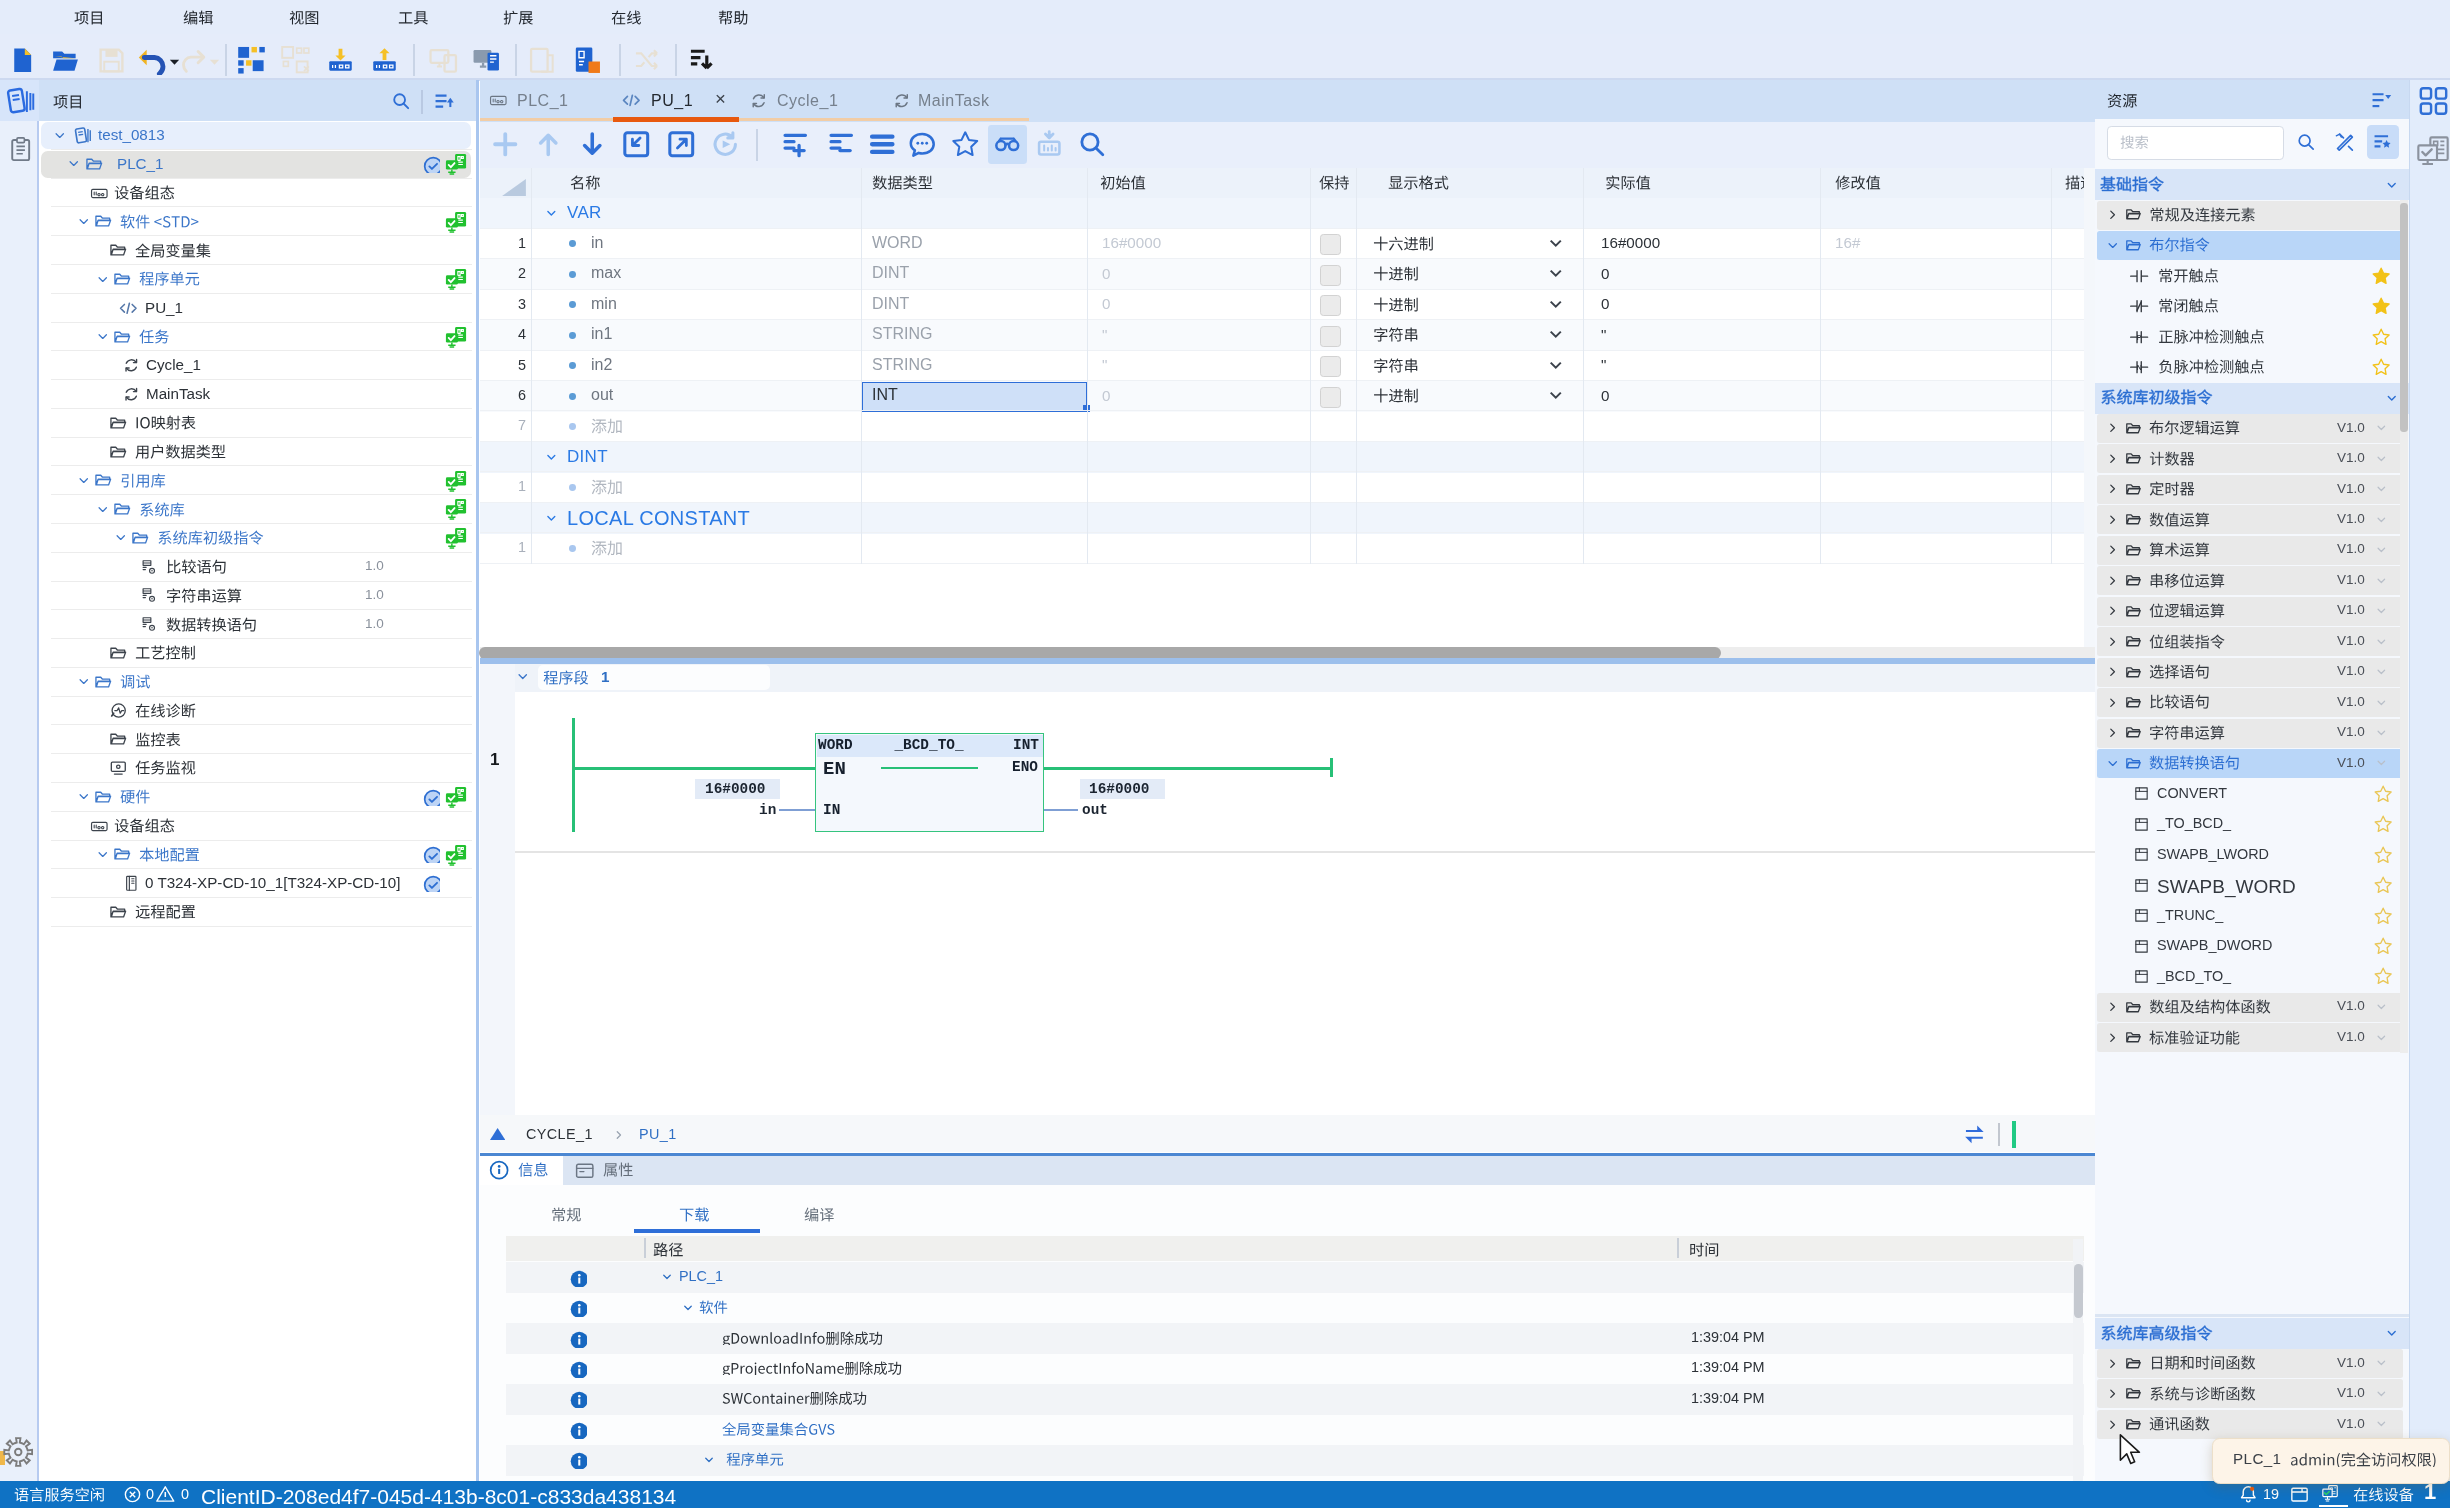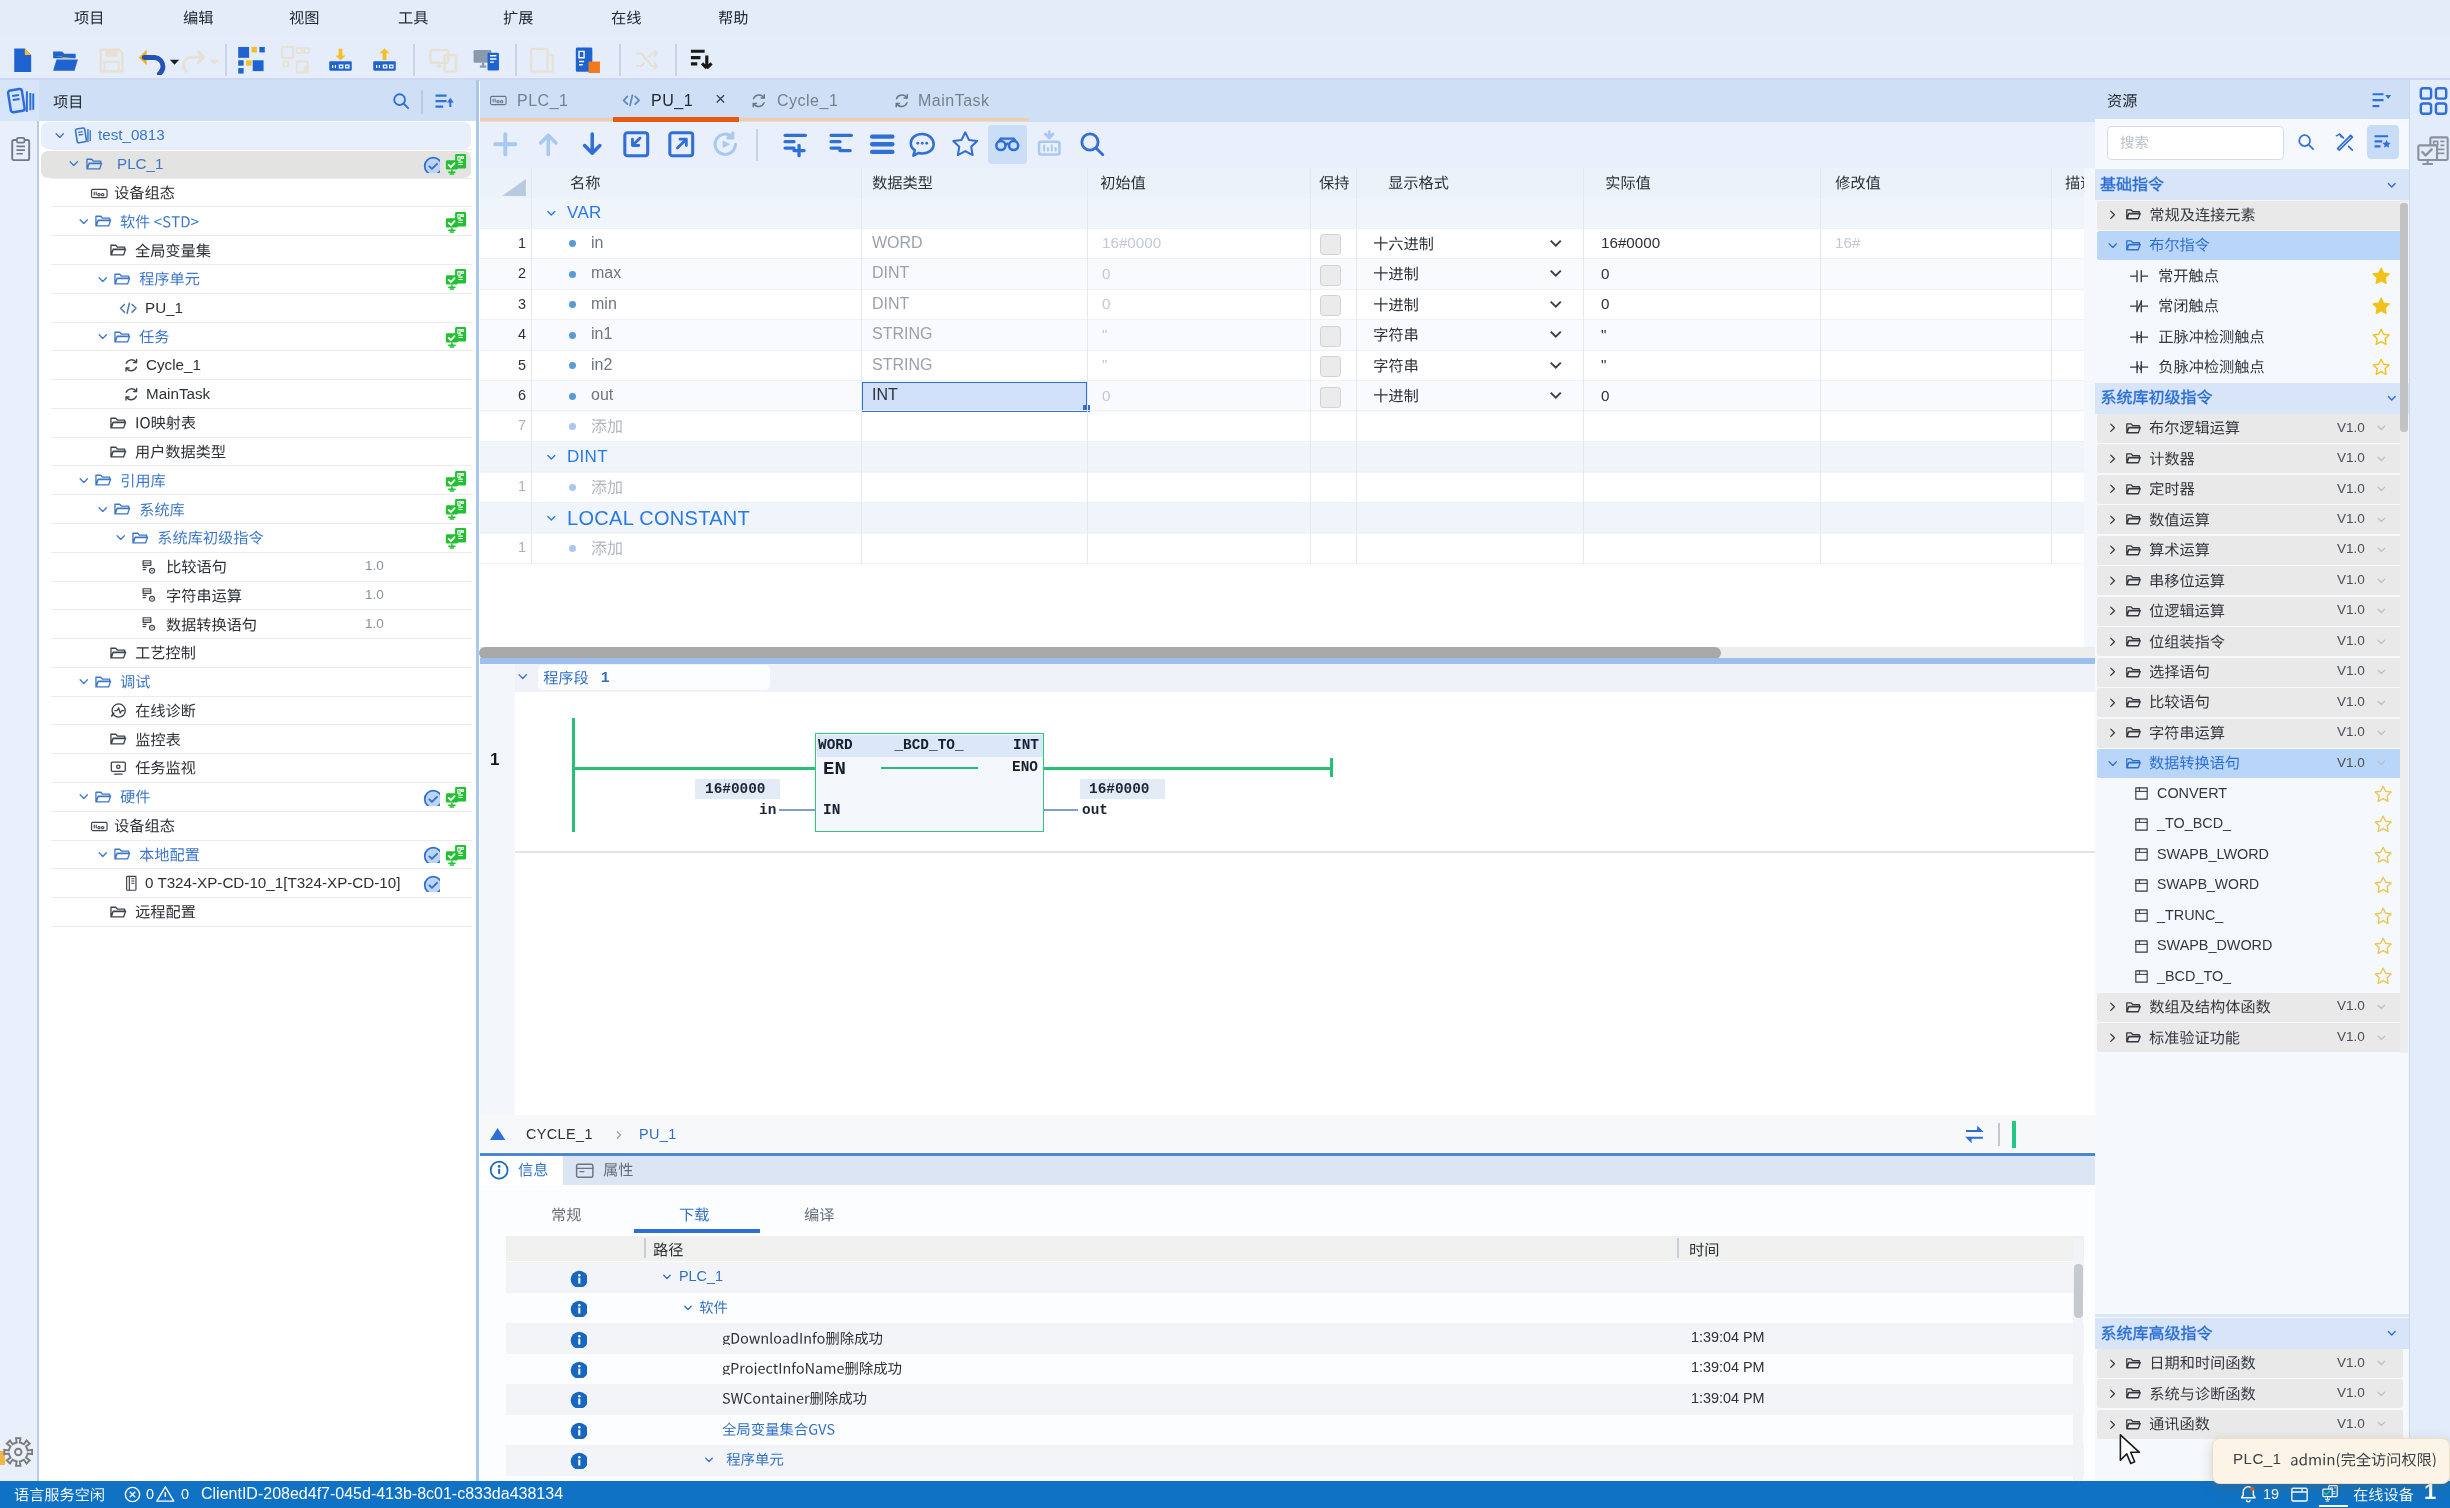--- a/index.html
+++ b/index.html
@@ -1808,21 +1808,21 @@
     <path d="M4 9h16 M9 4v5" fill="none" stroke="#33383f" stroke-width="1.4" stroke-linecap="round" stroke-linejoin="round"></path>
   </svg>
 <div class="t fs" style="font-size:14.4px;color:#33383f;font-weight:400;left:2157px;top:847px;">SWAPB_LWORD</div>
 <svg class="ic" style="left:2373px;top:845px" width="20.3" height="20.3" viewBox="0 0 24 24">
     <path d="M12 2.6l2.9 6 6.5 .9-4.7 4.5 1.1 6.5-5.8-3.1-5.8 3.1 1.1-6.5L2.6 9.5l6.5-.9z" fill="none" stroke="#e9c655" stroke-width="1.6" stroke-linejoin="round"></path>
   </svg>
 <svg class="ic" style="left:2133px;top:877px" width="17" height="17" viewBox="0 0 24 24">
     <rect x="4" y="4" width="16" height="16" fill="none" stroke="#33383f" stroke-width="1.6" stroke-linecap="round" stroke-linejoin="round"></rect>
     <path d="M4 9h16 M9 4v5" fill="none" stroke="#33383f" stroke-width="1.4" stroke-linecap="round" stroke-linejoin="round"></path>
   </svg>
-<div class="t fs" style="font-size:14px;color:#33383f;font-weight:400;left:2157px;top:877px;">SWAPB_WORD</div>
+<div class="t fs" style="font-size:19px;color:#33383f;font-weight:400;left:2157px;top:877px;">SWAPB_WORD</div>
 <svg class="ic" style="left:2373px;top:875px" width="20.3" height="20.3" viewBox="0 0 24 24">
     <path d="M12 2.6l2.9 6 6.5 .9-4.7 4.5 1.1 6.5-5.8-3.1-5.8 3.1 1.1-6.5L2.6 9.5l6.5-.9z" fill="none" stroke="#e9c655" stroke-width="1.6" stroke-linejoin="round"></path>
   </svg>
 <svg class="ic" style="left:2133px;top:907px" width="17" height="17" viewBox="0 0 24 24">
     <rect x="4" y="4" width="16" height="16" fill="none" stroke="#33383f" stroke-width="1.6" stroke-linecap="round" stroke-linejoin="round"></rect>
     <path d="M4 9h16 M9 4v5" fill="none" stroke="#33383f" stroke-width="1.4" stroke-linecap="round" stroke-linejoin="round"></path>
   </svg>
 <div class="t fs" style="font-size:14.4px;color:#33383f;font-weight:400;left:2157px;top:908px;">_TRUNC_</div>
 <svg class="ic" style="left:2373px;top:906px" width="20.3" height="20.3" viewBox="0 0 24 24">
     <path d="M12 2.6l2.9 6 6.5 .9-4.7 4.5 1.1 6.5-5.8-3.1-5.8 3.1 1.1-6.5L2.6 9.5l6.5-.9z" fill="none" stroke="#e9c655" stroke-width="1.6" stroke-linejoin="round"></path>
@@ -1996,21 +1996,21 @@
 <svg class="ic" style="left:124px;top:1486px" width="17" height="17" viewBox="0 0 20 20">
     <circle cx="10" cy="10" r="8.4" fill="none" stroke="#fff" stroke-width="1.6" stroke-linecap="round" stroke-linejoin="round"></circle>
     <path d="M6.8 6.8l6.4 6.4M13.2 6.8l-6.4 6.4" stroke="#fff" stroke-width="1.6"></path>
   </svg>
 <div class="t fs" style="font-size:14.4px;color:#fff;font-weight:400;left:146px;top:1487px;">0</div>
 <svg class="ic" style="left:156px;top:1485px" width="18.6" height="18" viewBox="0 0 22 21">
     <path d="M11 2L21 19H1z" fill="none" stroke="#fff" stroke-width="1.6" stroke-linecap="round" stroke-linejoin="round"></path>
     <path d="M11 8v6M11 16.4v.2" stroke="#fff" stroke-width="1.8"></path>
   </svg>
 <div class="t fs" style="font-size:14.4px;color:#fff;font-weight:400;left:181px;top:1487px;">0</div>
-<div class="t fs" style="font-size:16px;color:#fff;font-weight:400;left:201px;top:1486px;">ClientID-208ed4f7-045d-413b-8c01-c833da438134</div>
+<div class="t fs" style="font-size:21px;color:#fff;font-weight:400;left:201px;top:1486px;">ClientID-208ed4f7-045d-413b-8c01-c833da438134</div>
 <svg class="ic" style="left:2239px;top:1485px" width="18.6" height="18.6" viewBox="0 0 22 22">
     <path d="M11 2a6 6 0 0 0-6 6v4l-2 3h16l-2-3V8a6 6 0 0 0-6-6z" fill="none" stroke="#fff" stroke-width="1.7" stroke-linecap="round" stroke-linejoin="round"></path>
     <path d="M9 18a2 2 0 0 0 4 0" fill="none" stroke="#fff" stroke-width="1.7" stroke-linecap="round" stroke-linejoin="round"></path>
     <circle cx="15.5" cy="4.5" r="2.5" fill="#e8590f"></circle>
   </svg>
 <div class="t fs" style="font-size:14.4px;color:#fff;font-weight:400;left:2263px;top:1487px;">19</div>
 <svg class="ic" style="left:2291px;top:1487px" width="17" height="15.2" viewBox="0 0 20 17">
     <rect x="1" y="1" width="18" height="15" rx="1.5" fill="none" stroke="#fff" stroke-width="1.6" stroke-linecap="round" stroke-linejoin="round"></rect>
     <path d="M1 5.5h18M13 1v4.5" stroke="#fff" stroke-width="1.6"></path>
   </svg>

